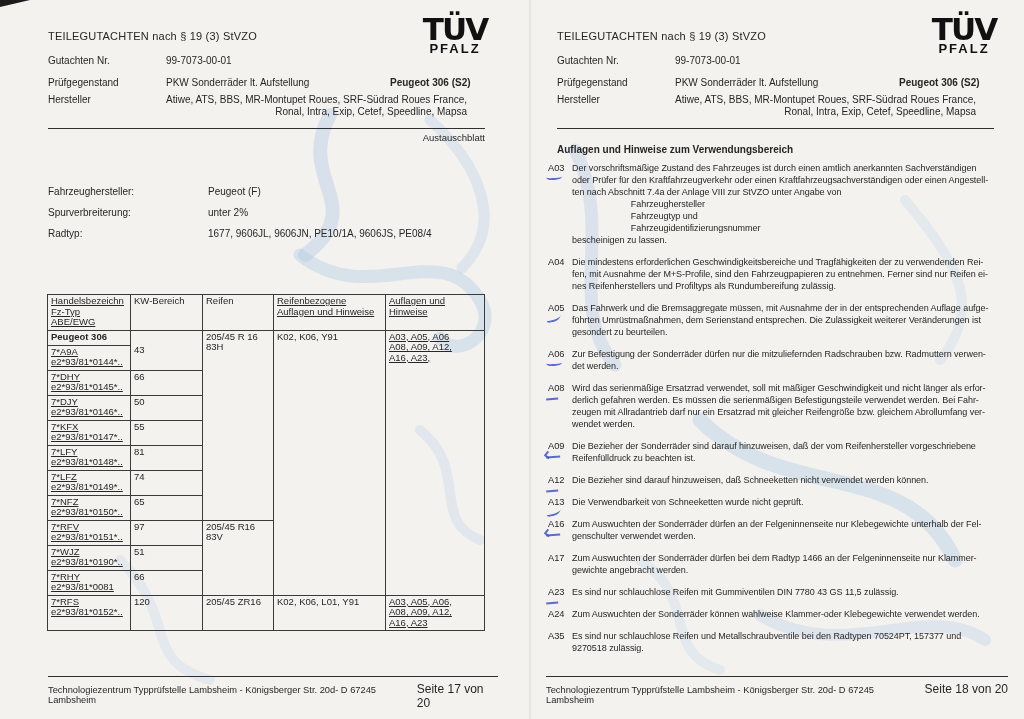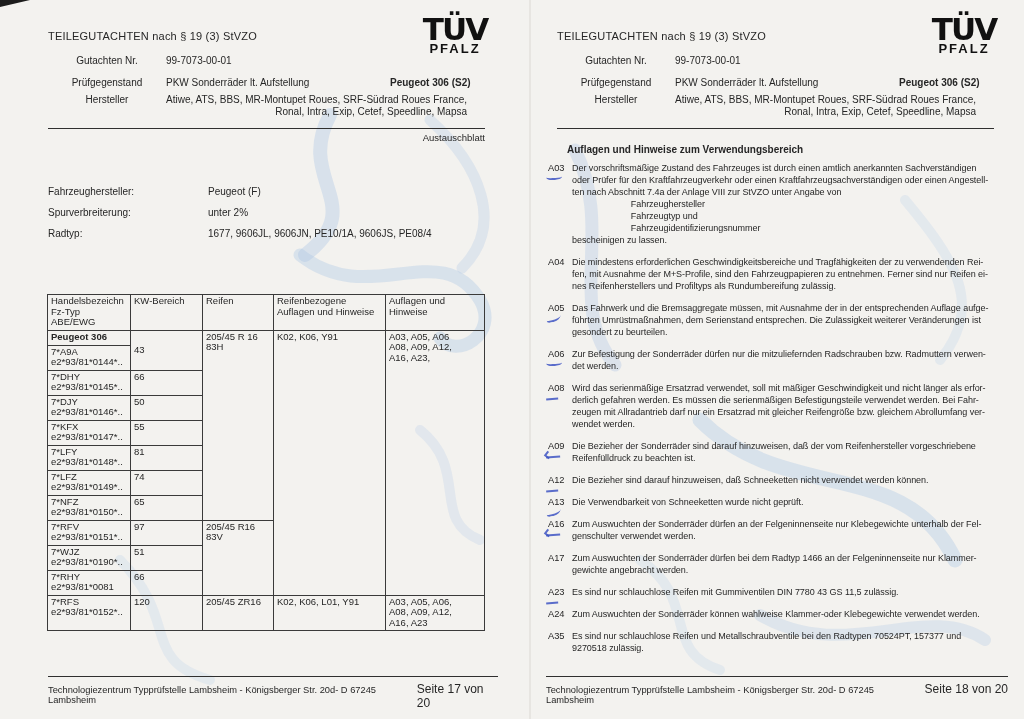--- a/index.html
+++ b/index.html
@@ -20,21 +20,21 @@
   #page-left  { left:0; }
   #page-right { left:512px; }
 
   
   .hdr { position:absolute; top:30px; width:440px; }
   #page-left  .hdr { left:48px; }
   #page-right .hdr { left:45px; }
   .hdr-title { font-size:11px; letter-spacing:.2px; margin-bottom:13px; }
   .hrow { position:relative; margin-bottom:10px; font-size:10px; line-height:12px; }
   .hrow-tight { margin-bottom:5px; }
-  .hlabel { display:inline-block; width:118px; vertical-align:top;text-align:center; }
+  .hlabel { display:inline-block; width:118px; vertical-align:top; }
   .hval   { display:inline-block; vertical-align:top; white-space:pre-line;text-align:right; }
   .hmodel { position:absolute; left:342px; top:0; font-weight:bold; white-space:nowrap; }
   .hrule  { border-top:1.6px solid #2f2f2f; margin-top:8px; width:437px; }
   .austausch { text-align:right; font-size:9.5px; margin-top:3px; width:437px; }
 
   
   .logo { position:absolute; top:-18px; left:372px; width:70px; text-align:center;
           color:#111; }
   .logo-tuv { font-weight:bold; font-size:31px; letter-spacing:-2px; line-height:34px;
               font-family:"DejaVu Sans","Liberation Sans",sans-serif; }
@@ -46,26 +46,26 @@
   .vb-title { font-weight:bold; margin-bottom:11px; font-size:10px; }
   .vb-row { margin-bottom:9px; line-height:12px; }
   .vb-label { display:inline-block; width:160px; vertical-align:top; }
   .vb-value { display:inline-block; vertical-align:top; white-space:nowrap; }
 
   .table-wrap { position:absolute; top:294px; left:47px; }
   table.wheel { border-collapse:collapse; table-layout:fixed; width:437px;
                 font-size:9.5px; line-height:10.5px; }
   table.wheel td { border:1px solid #3a3a3a; padding:1px 3px 2px 3px;
                    vertical-align:top; overflow:hidden; }
-  .pre { white-space:pre-line; }
+  .pre { white-space:pre-line;text-decoration:underline; }
   .kw-first { padding-top:14px !important; }
   .c-fz1 { height:11px;font-weight:bold; }
 
   
-  .auf-heading { position:absolute; top:144px; left:55px; font-weight:bold;
+  .auf-heading { position:absolute; top:144px; left:45px; font-weight:bold;
                  font-size:10px; }
   .items { position:absolute; top:162px; left:36px; width:470px; }
   .item { display:flex; margin-bottom:10px; }
   .icode { position:relative; width:24px; flex-shrink:0; font-size:9.3px;
            line-height:12px; }
   .itext { width:444px; font-size:9px; line-height:12px; white-space:pre;
            overflow:hidden; letter-spacing:-0.05px; }
 
   
   .pen { position:absolute; left:-2px; top:10px; width:18px; height:8px;

